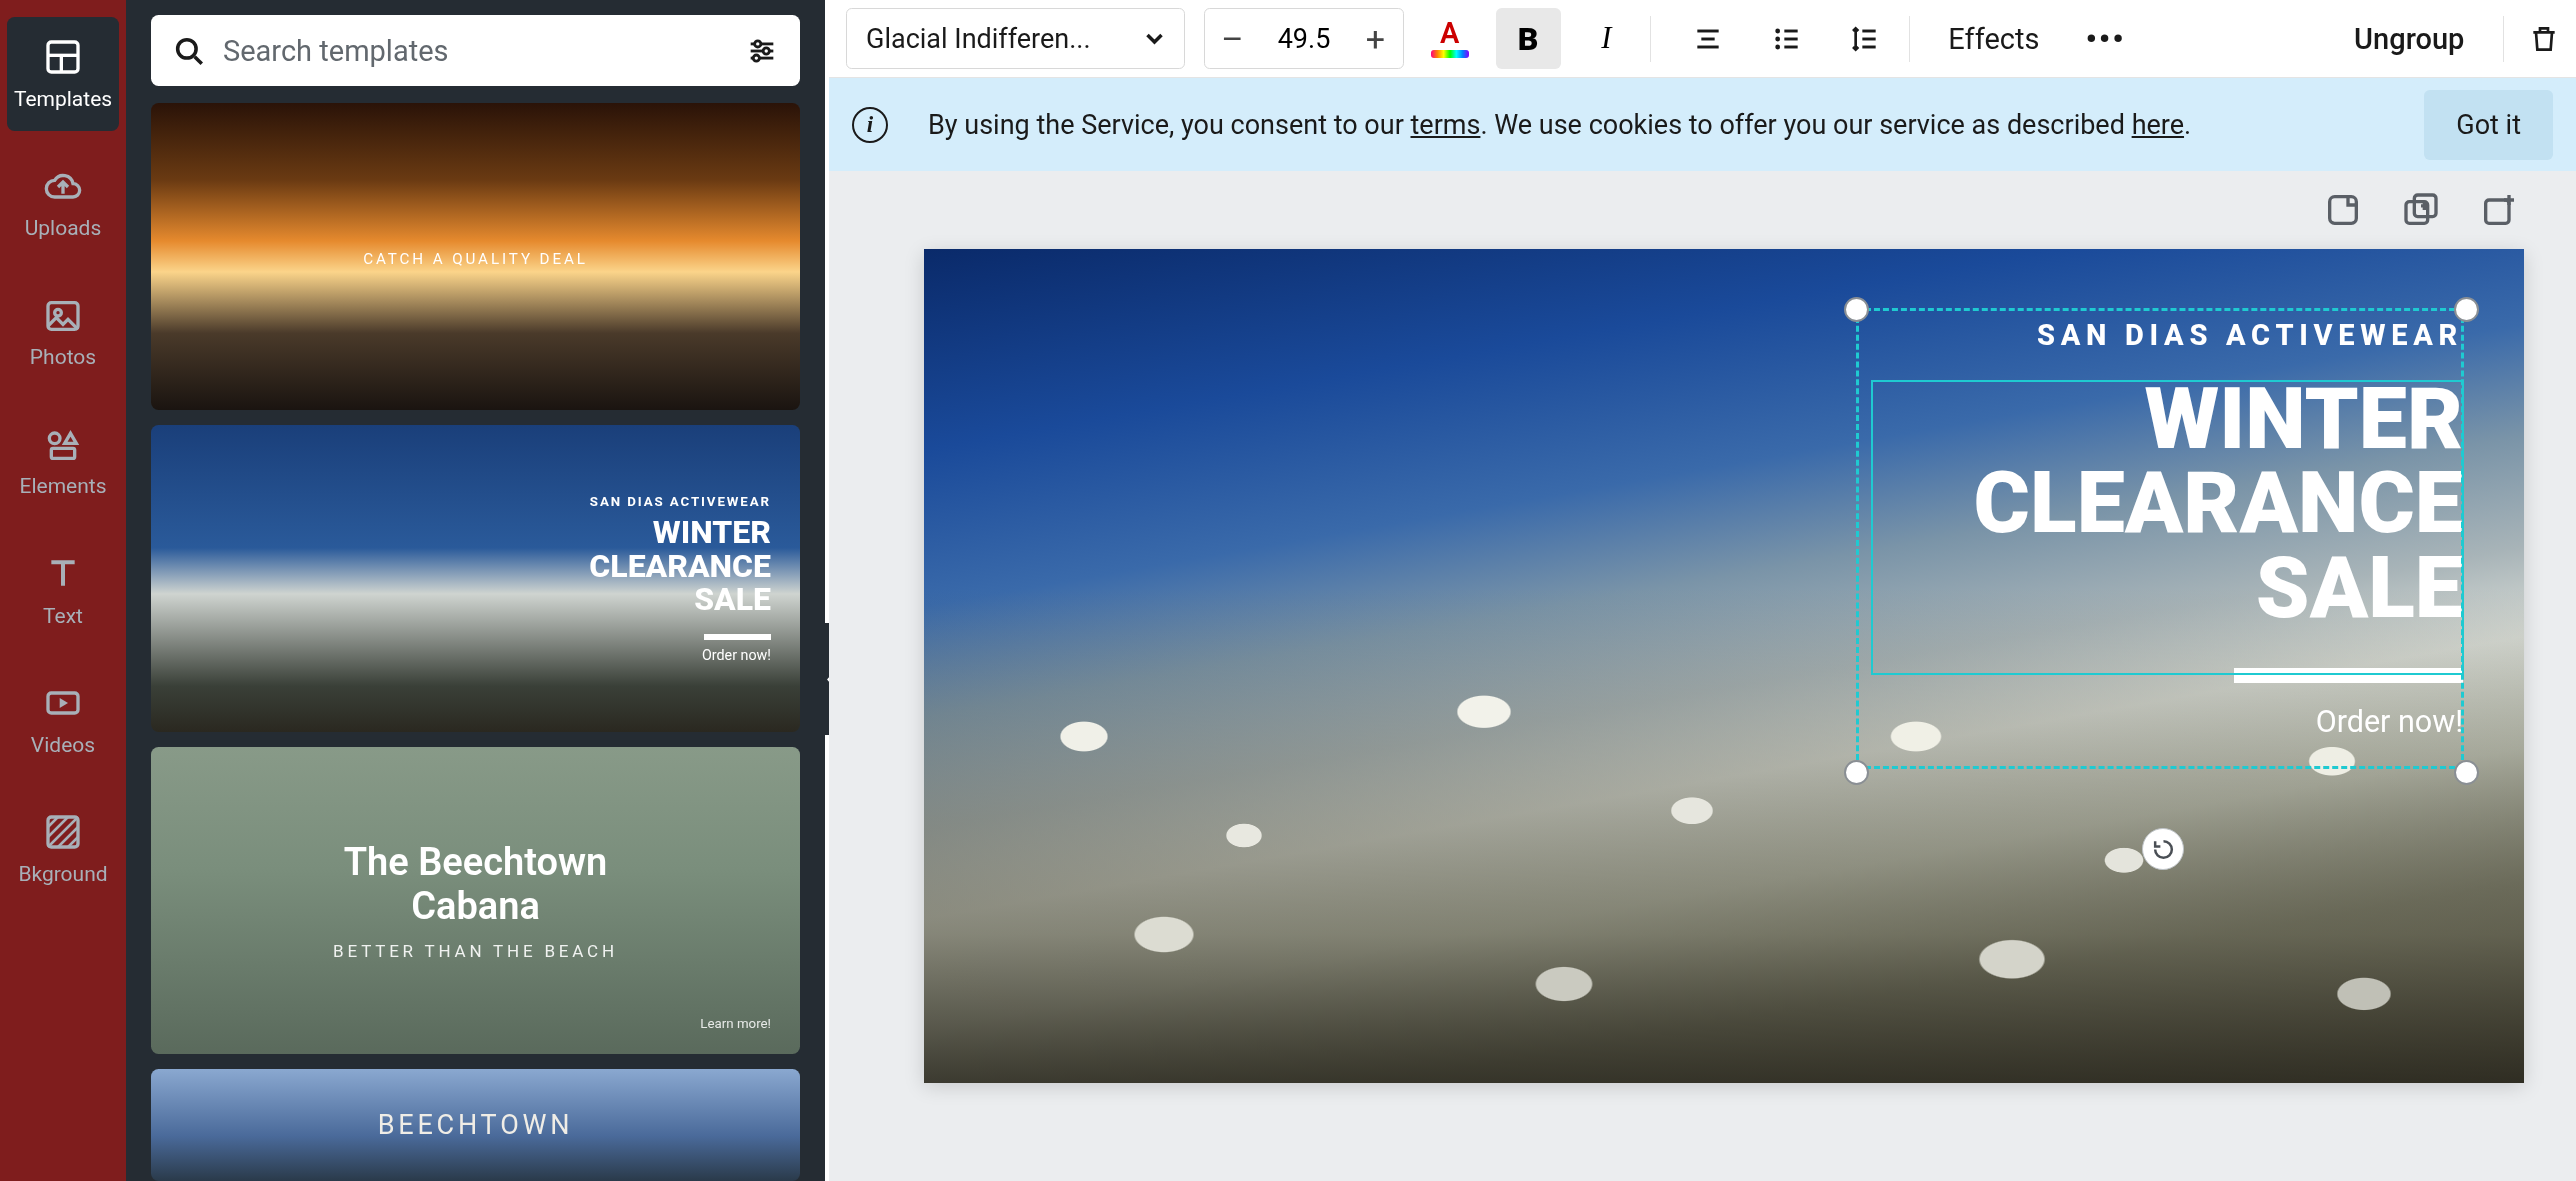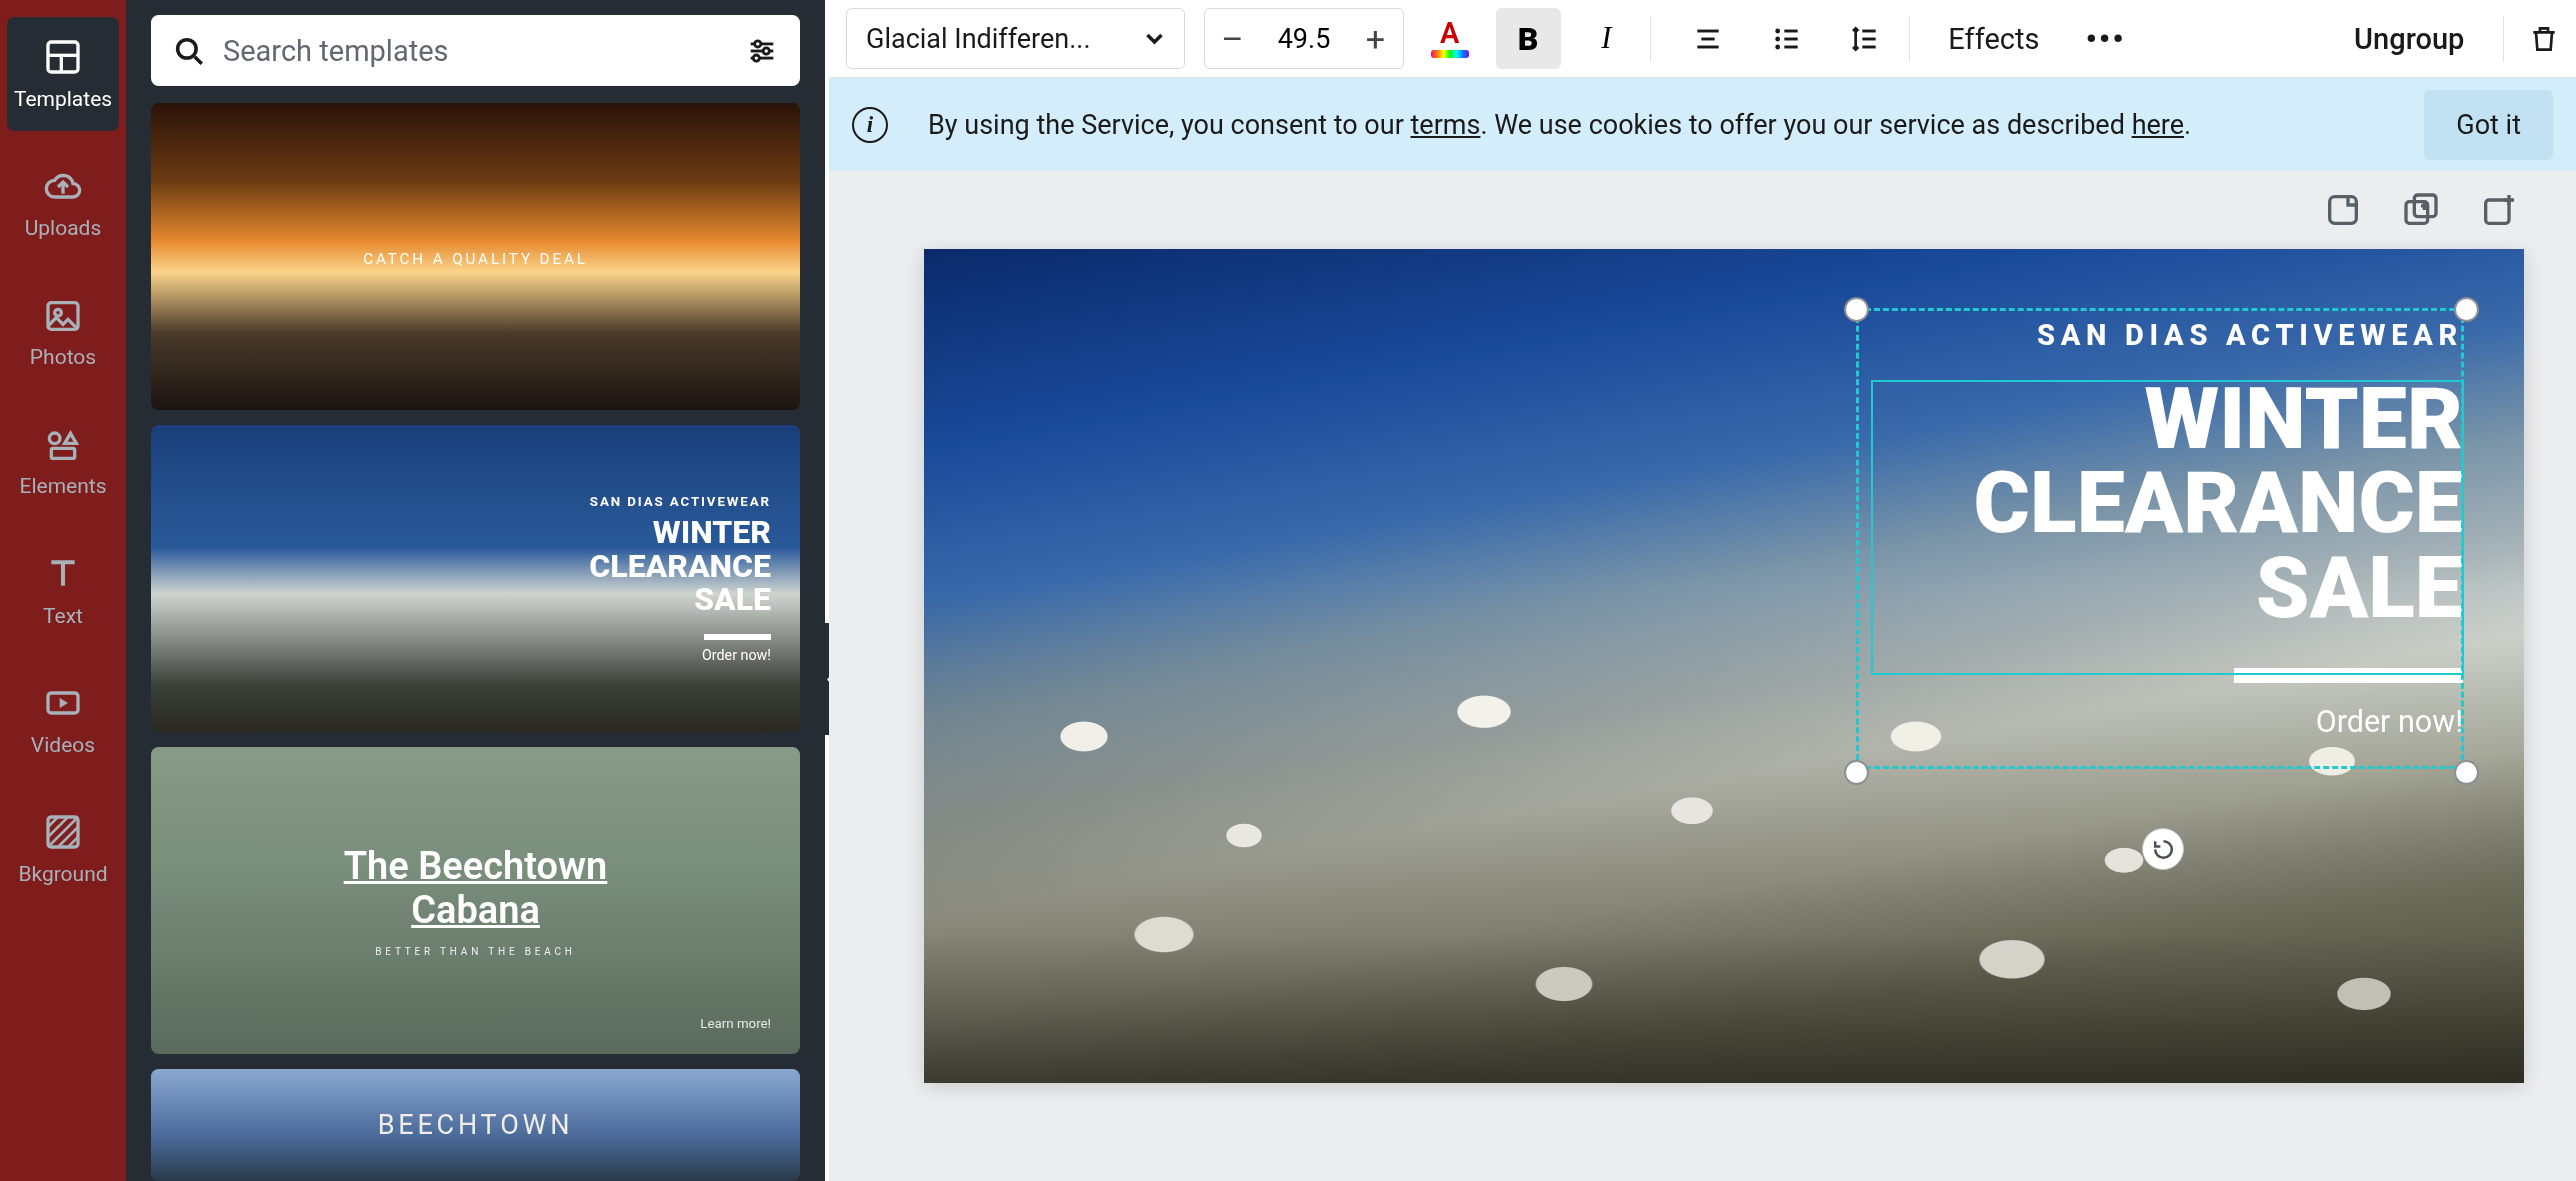--- a/index.html
+++ b/index.html
@@ -22,21 +22,21 @@
 .thumb1 { height:311px; background:linear-gradient(to bottom,#2a1308 0%,#6a3a12 25%,#e68a2e 45%,#fbd48a 55%,#4a3a2a 75%,#1a1410 100%); }
 .thumb1 .t1 { font-family:Georgia,serif; font-size:40px; letter-spacing:5.7px; }
 .thumb1 .t2 { font-size:15.2px; letter-spacing:2.9px; margin-top:5.7px; }
 .thumb2 { height:311px; background:linear-gradient(to bottom,#1a3f7a 0%,#2a5a9a 40%,#cfd4d0 55%,#3a4038 85%,#2a2820 100%); align-items:flex-end; padding:34px 29px; text-align:right; }
 .thumb2 .s1 { font-size:13.3px; letter-spacing:1.9px; font-weight:700; }
 .thumb2 .s2 { font-size:32px; font-weight:800; line-height:1.05; margin-top:7.6px; }
 .thumb2 .bar { width:67px; height:5.7px; background:#fff; margin-top:17px; }
 .thumb2 .s3 { font-size:14.3px; margin-top:7.6px; }
 .thumb3 { height:311px; background:linear-gradient(to bottom,#889a88 0%,#7a8e7c 40%,#5a6a5c 100%); font-family:Georgia,serif; }
 .thumb3 .b1 { font-size:38px; font-weight:600; }
-.thumb3 .b2 { font-size:10px; letter-spacing:3.8px; margin-top:13.3px; opacity:.9; }
+.thumb3 .b2 { font-size:17px; letter-spacing:3.8px; margin-top:13.3px; opacity:.9; }
 .thumb3 .b3 { font-size:13.3px; position:absolute; right:29px; bottom:23px; opacity:.85; }
 .thumb4 { height:114px; background:linear-gradient(to bottom,#8aa8d0 0%,#4a6a9a 60%,#2a3a4a 100%); font-family:Georgia,serif; color:#f0ede6;}
 .thumb4 .c1 { font-size:27px; letter-spacing:3.8px; }
 
 
 .tab { position:absolute; left:817px; top:623px; width:34px; height:112px; background:#252c33; border-radius:0 17px 17px 0; display:flex; align-items:center; justify-content:center; color:#fff; cursor:pointer; }
 
 
 .toolbar { position:absolute; left:829px; top:0; right:0; height:78px; background:#fff; border-bottom:1px solid #e4e4e4; display:flex; align-items:center; padding-left:17px; gap:0; }
 .font-btn { height:61px; border:1px solid #d8d8d8; border-radius:5.7px; display:flex; align-items:center; padding:4px 19px; font-size:27px; color:#1a1a1a; gap:19px; cursor:pointer; width:339px; justify-content:space-between; }
@@ -178,21 +178,21 @@
     </div>
     <div class="thumb thumb2">
       <div class="s1">SAN DIAS ACTIVEWEAR</div>
       <div class="s2" style="white-space:pre-line;">WINTER
 CLEARANCE
 SALE</div>
       <div class="bar"></div>
       <div class="s3">Order now!</div>
     </div>
     <div class="thumb thumb3">
-      <div class="b1" style="white-space:pre-line; text-align:center;text-decoration:underline;">The Beechtown
+      <div class="b1" style="white-space:pre-line; text-align:center;">The Beechtown
 Cabana</div>
       <div class="b2">BETTER THAN THE BEACH</div>
       <div class="b3">Learn more!</div>
     </div>
     <div class="thumb thumb4">
       <div class="c1">BEECHTOWN</div>
     </div>
   </div>
 </div>
 

